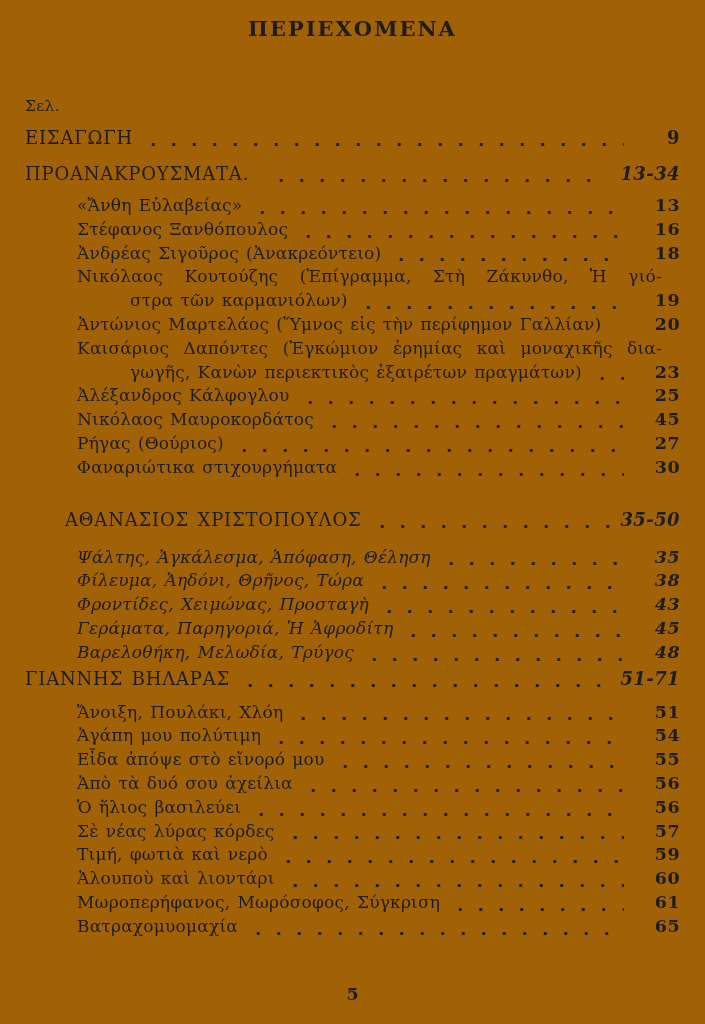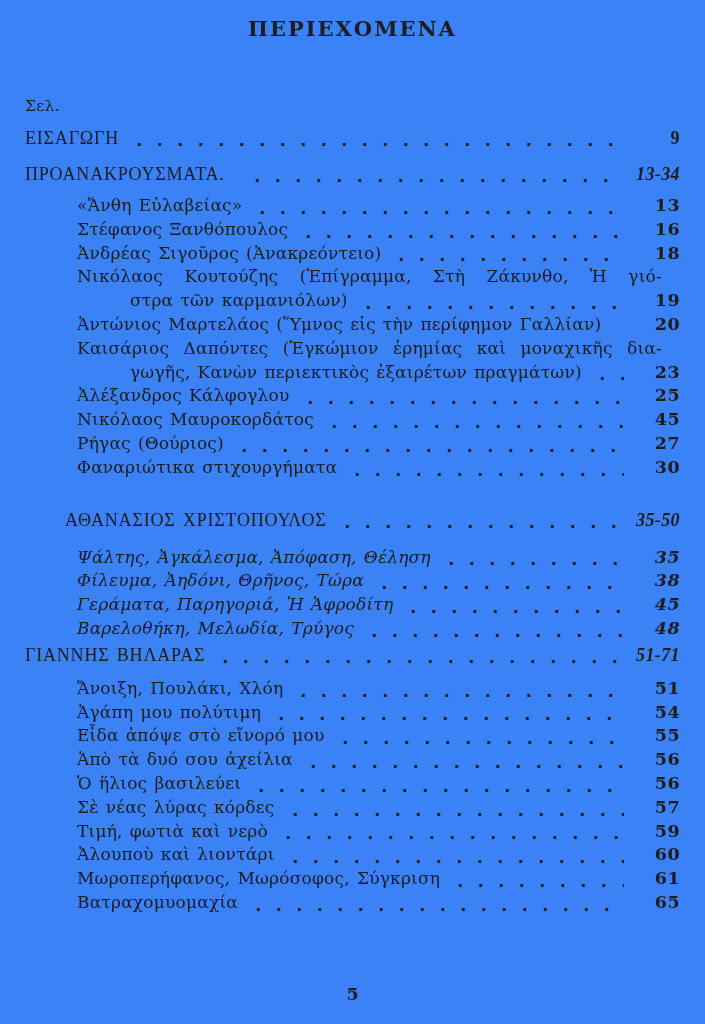--- a/index.html
+++ b/index.html
@@ -1,20 +1,20 @@
 <!DOCTYPE html>
 <html><head>
 <meta charset="utf-8">
 <style>
   html,body{margin:0;padding:0;background:#e9e7e2;}
   .page{
     position:relative;
     width:705px;height:1024px;
     margin:0;
-    background:#3b82f6;
+    background:#a16207;
     color:#1e1d1b;
     font-family:"DejaVu Serif", serif;
     box-sizing:border-box;
     padding:16px 25px 0 25px;
     overflow:hidden;
   }
   .title{
     margin:0;
     text-align:center;
     font-size:21px;
@@ -30,21 +30,21 @@
   }
   .row{
     display:flex;
     align-items:baseline;
     font-size:17px;
     line-height:23.8px;
     word-spacing:1.5px;
     letter-spacing:.2px;
   }
   .row .etext{white-space:nowrap;}
-  .top{font-size:18px;line-height:24px;letter-spacing:.8px;word-spacing:2px;font-family:Liberation Serif, serif;}
+  .top{font-size:18px;line-height:24px;letter-spacing:.8px;word-spacing:2px;}
   .sub{padding-left:52px;}
   .cont{padding-left:105px;}
   .first-line{display:block;}
   .first-line .etext{
     display:block;width:97%;
     white-space:normal;
     text-align:justify;
     text-align-last:justify;
   }
   .leader{
@@ -175,20 +175,25 @@
         <span class="etext">Ψάλτης, Ἀγκάλεσμα, Ἀπόφαση, Θέληση</span>
         <span class="leader"></span>
         <span class="pages">35</span>
       </div>
       <div class="row sub">
         <span class="etext">Φίλευμα, Ἀηδόνι, Θρῆνος, Τώρα</span>
         <span class="leader"></span>
         <span class="pages">38</span>
       </div>
       <div class="row sub">
+        <span class="etext">Φροντίδες, Χειμώνας, Προσταγὴ</span>
+        <span class="leader"></span>
+        <span class="pages">43</span>
+      </div>
+      <div class="row sub">
         <span class="etext">Γεράματα, Παρηγοριά, Ἡ Ἀφροδίτη</span>
         <span class="leader"></span>
         <span class="pages">45</span>
       </div>
       <div class="row sub">
         <span class="etext">Βαρελοθήκη, Μελωδία, Τρύγος</span>
         <span class="leader"></span>
         <span class="pages">48</span>
       </div>
     </div>

